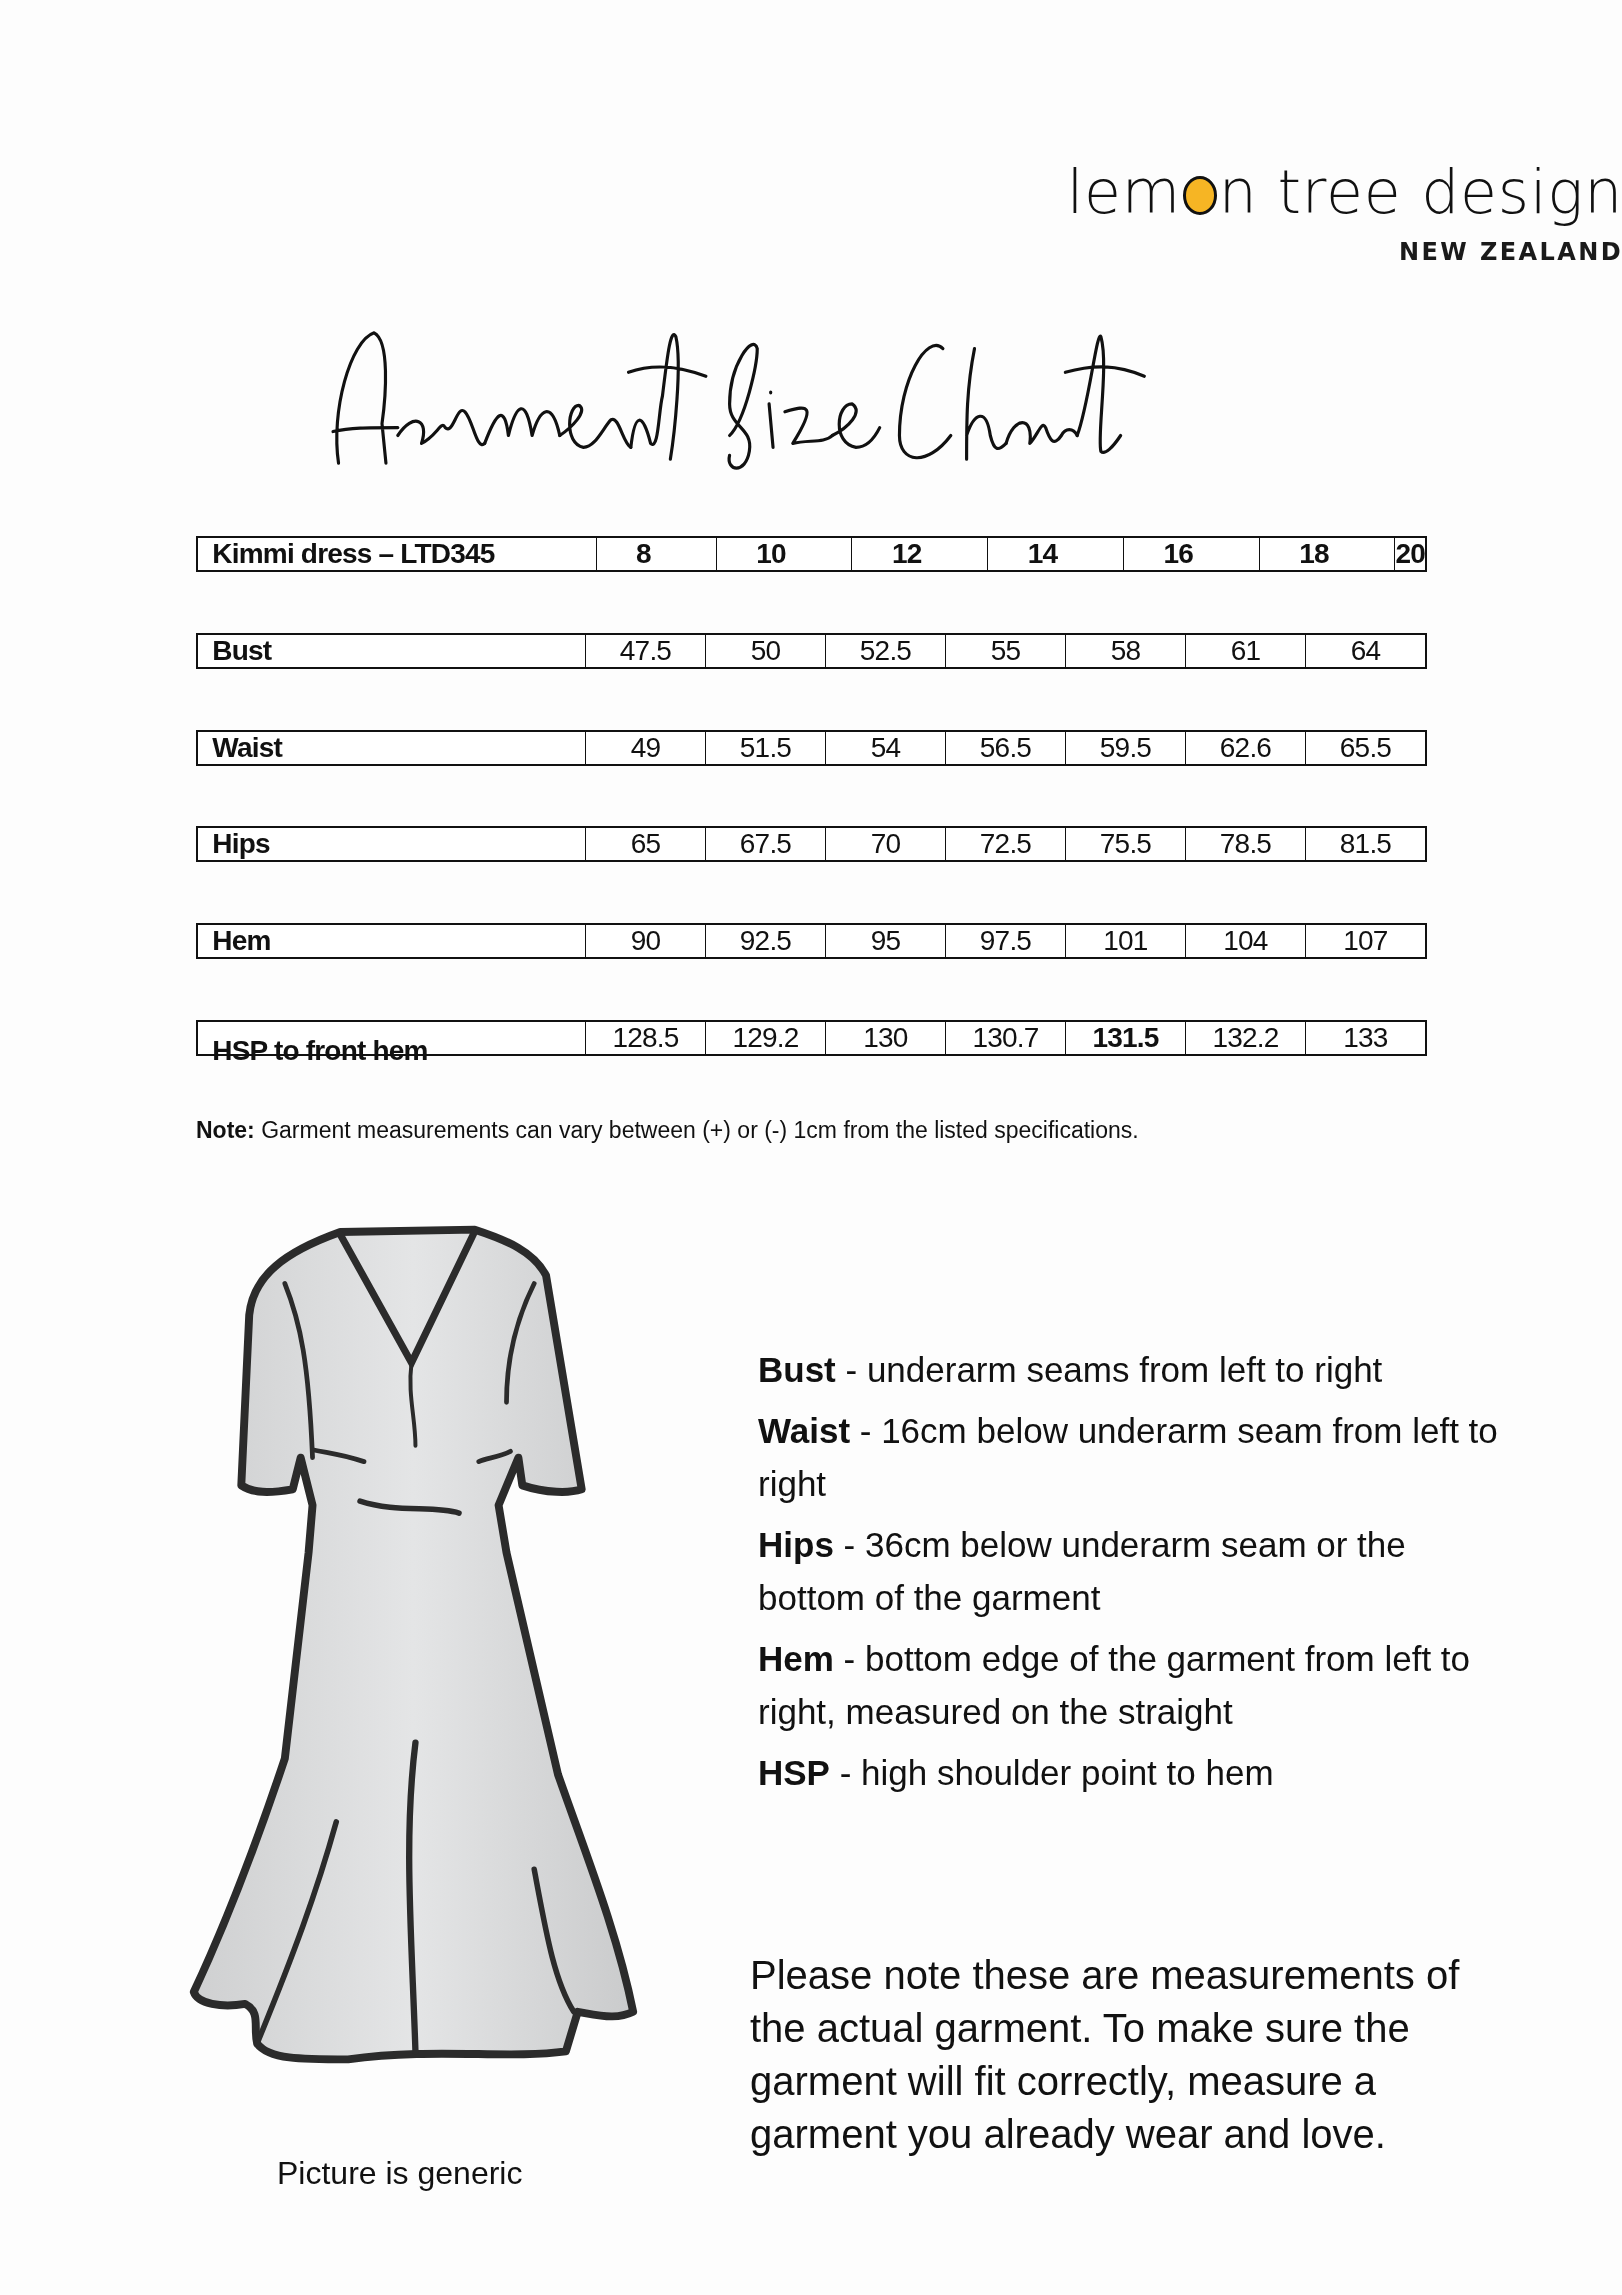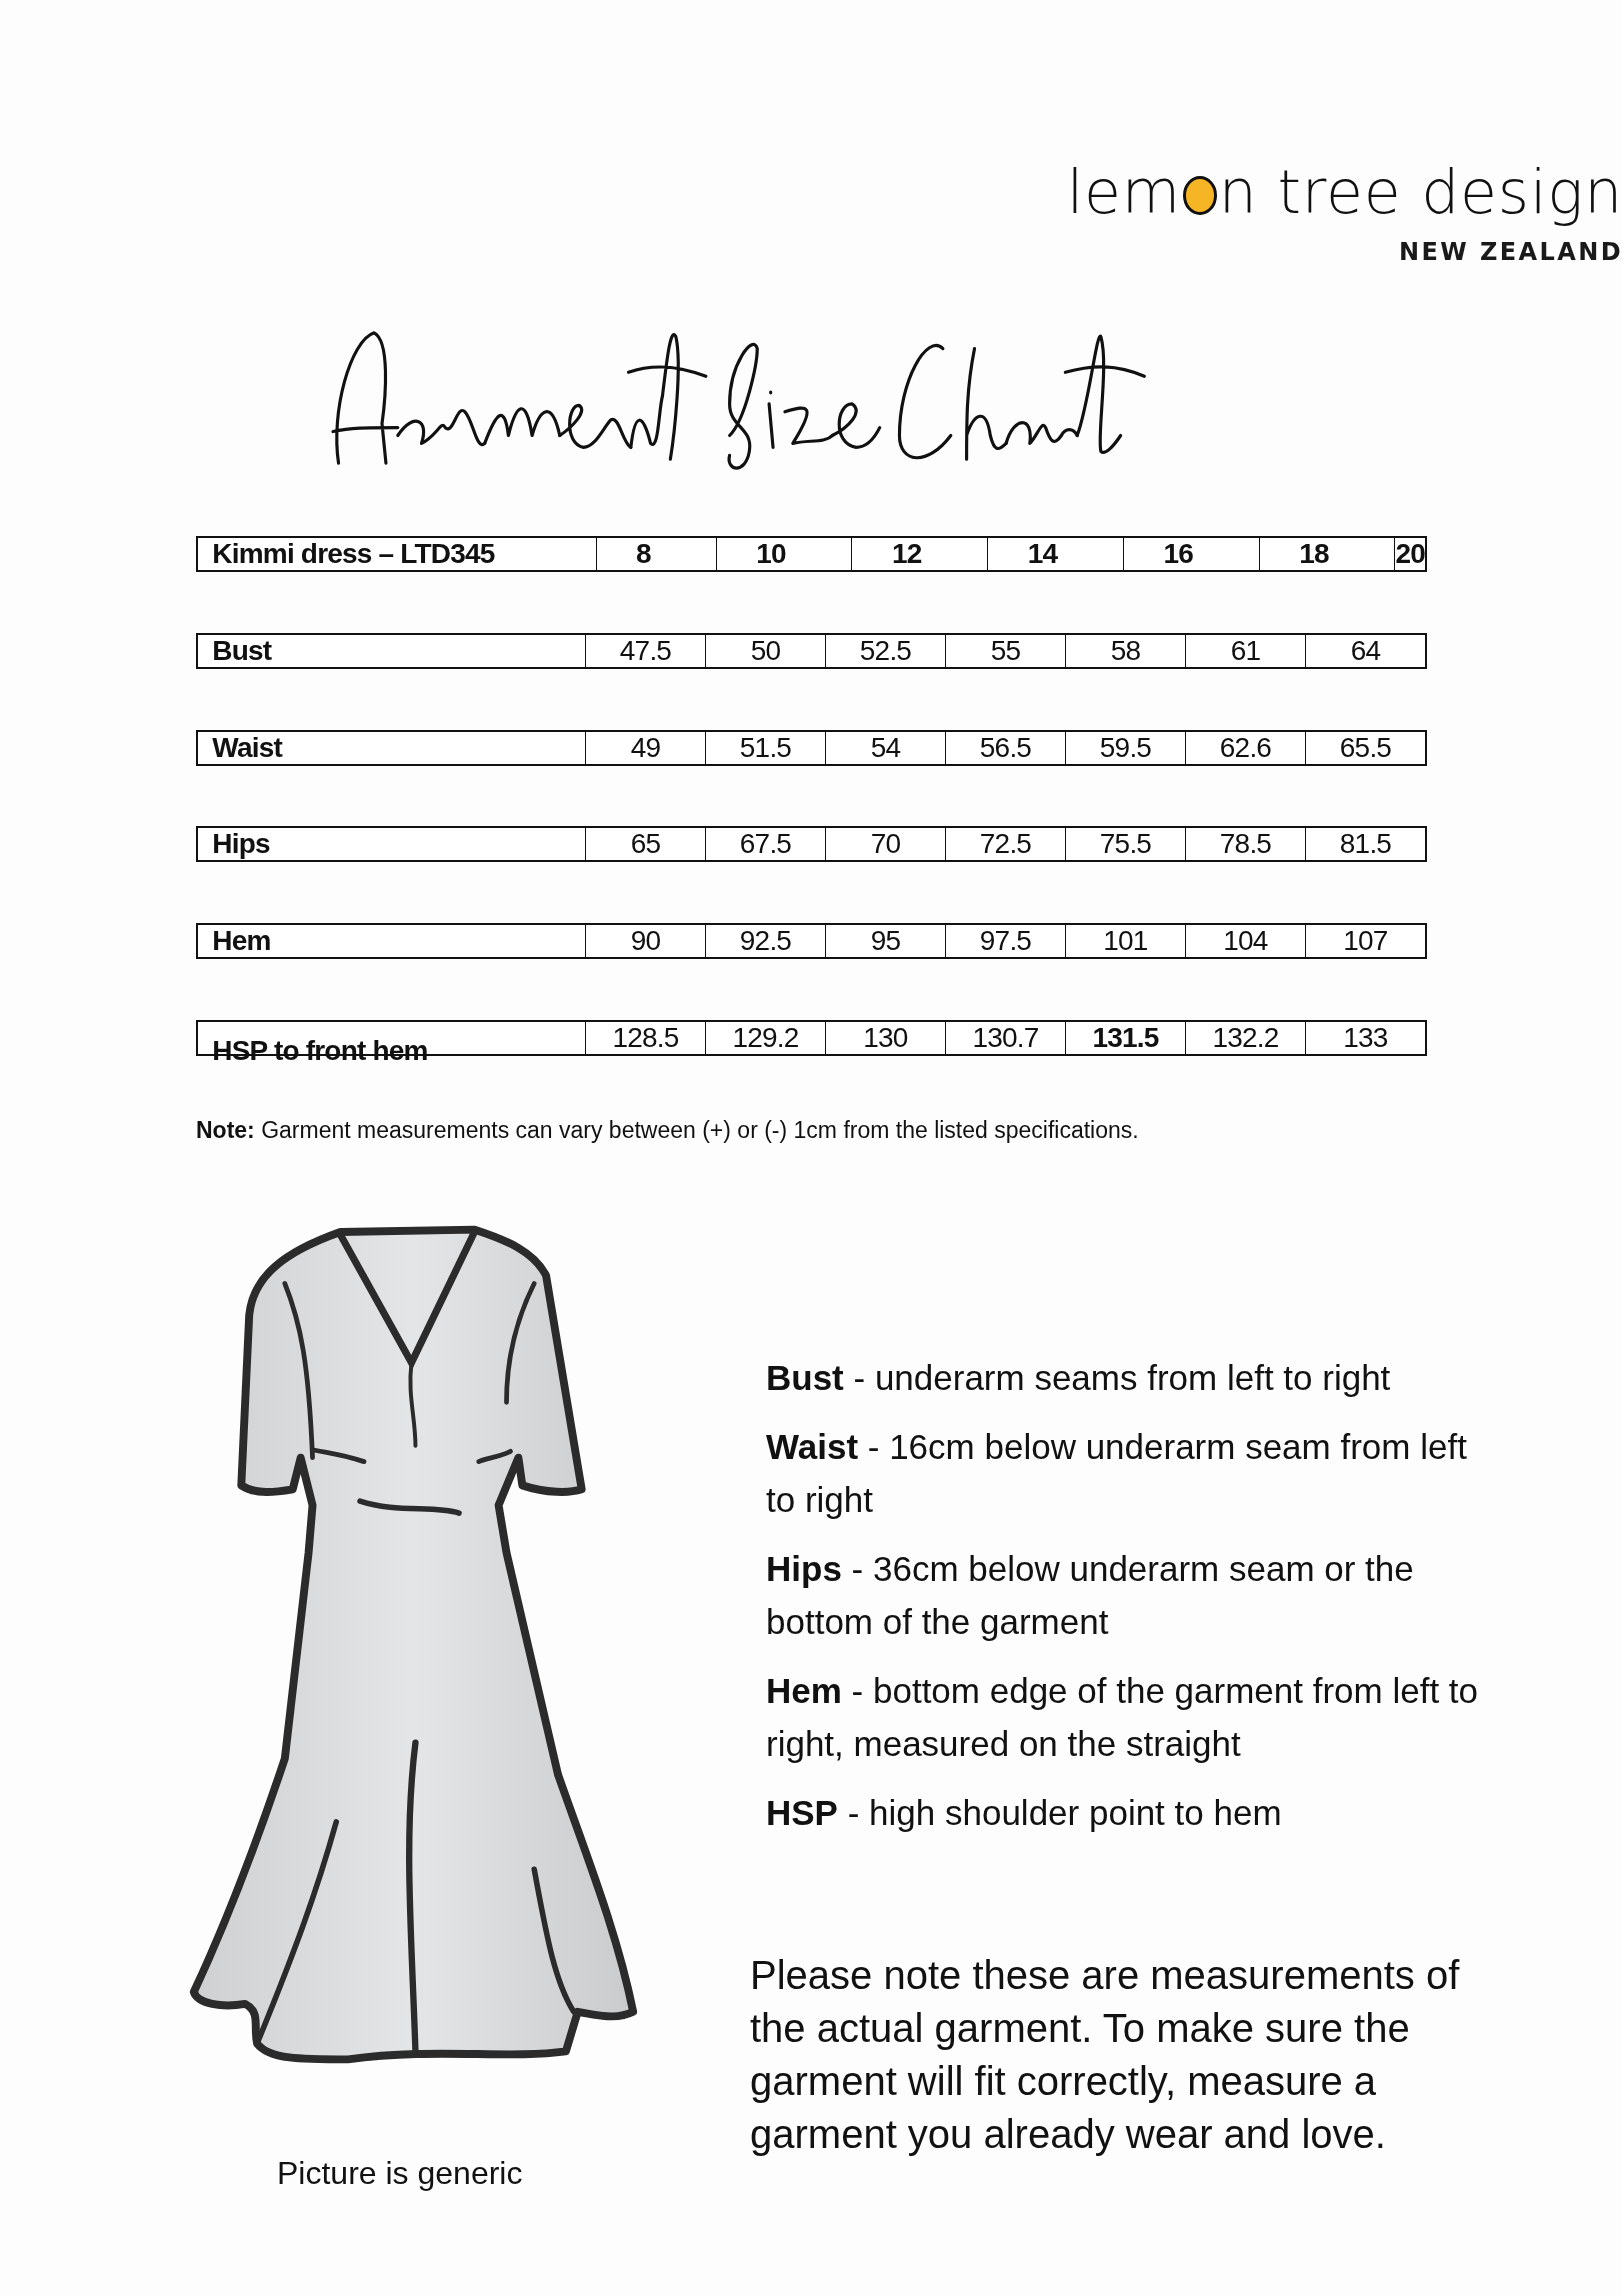--- a/index.html
+++ b/index.html
@@ -17,21 +17,21 @@
   .row .cell.first { border-left:none; justify-content:flex-start; padding-left:14.3px; font-weight:bold; }
   .row.header .cell { font-weight:bold; }
   .note { position:absolute; left:196px; top:1117px; font-size:23px; color:#111; }
   .note b { font-weight:bold; }
   .dress { position:absolute; left:174px; top:1220px; width:475px; height:887px; }
   .caption { position:absolute; left:277px; top:2155px; font-size:32px; color:#111; }
   .how { position:absolute; left:750px; top:1335px; width:761px; }
   .how h2 { margin:0 0 63px 0; font-size:37px; font-weight:bold; color:#111; }
   .how .line { font-size:35px; line-height:53px; color:#111; }
   .how .line b { font-weight:bold; }
-  .how p { margin:16px; }
+  .how p { margin:8px; }
   .closing { position:absolute; left:750px; top:1949px; width:761px; font-size:40px; line-height:53px; color:#111; }
 </style>
 </head>
 <body>
 
 <div class="logo">
   <div class="logo-main"><span>lem</span><span class="o"></span><span>n tree design</span></div>
   <div class="logo-sub">NEW ZEALAND</div>
 </div>
 

